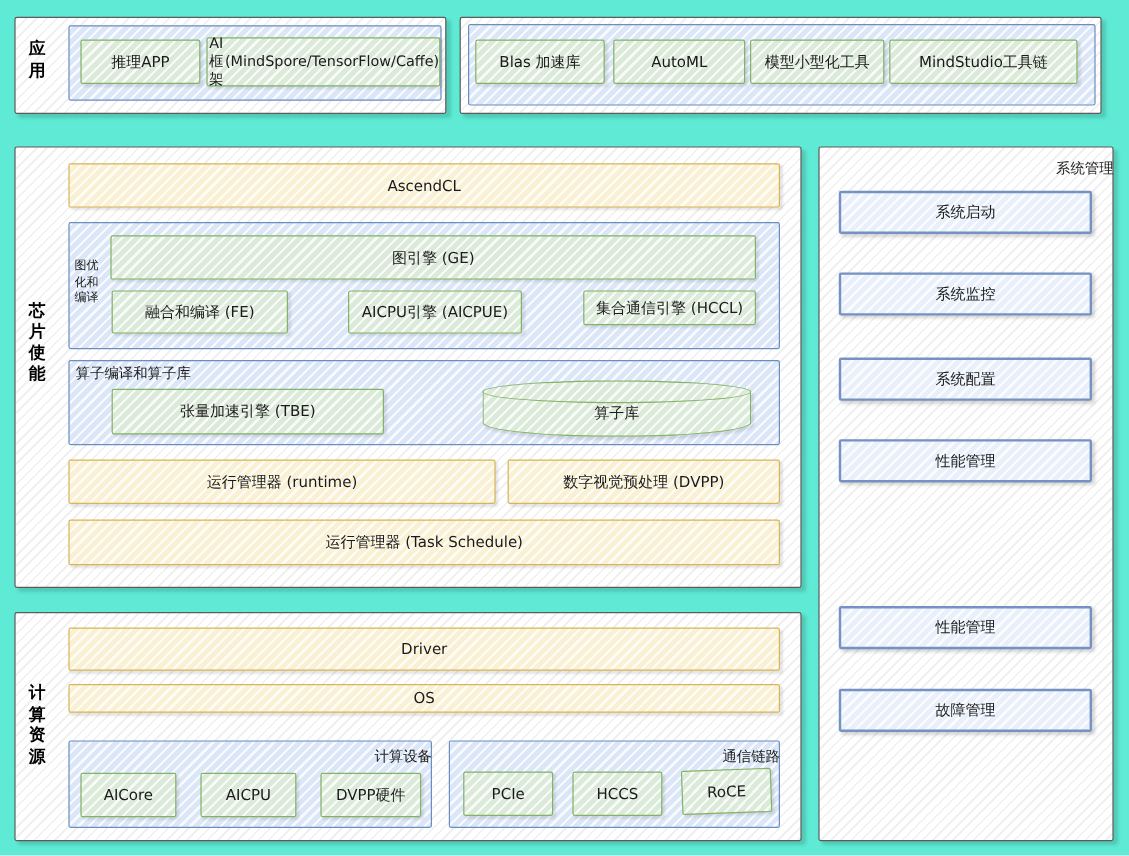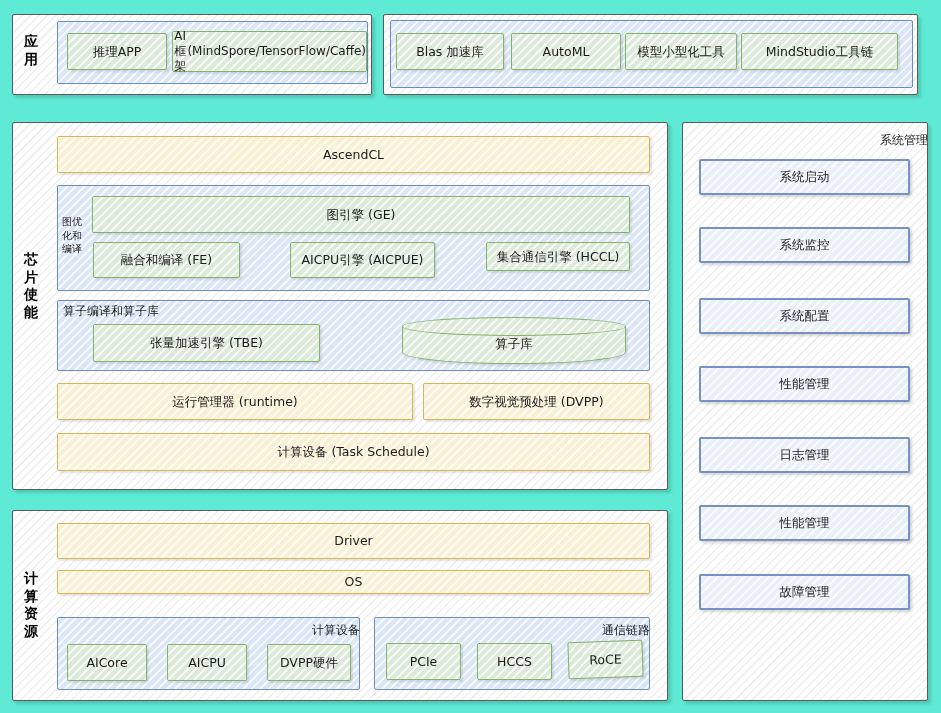--- a/index.html
+++ b/index.html
@@ -115,21 +115,21 @@
     </div>
   </div>
 
   <div class="abs f-yellow stripes box" style="left:57px;top:383px;width:356px;height:37px">
     <span>运行管理器 (runtime)</span>
   </div>
   <div class="abs f-yellow stripes box" style="left:423px;top:383px;width:227px;height:37px">
     <span>数字视觉预处理 (DVPP)</span>
   </div>
   <div class="abs f-yellow stripes box" style="left:57px;top:433px;width:593px;height:38px">
-    <span>计算设备 (Task Schedule)</span>
+    <span>运行管理器 (Task Schedule)</span>
   </div>
 
   <div class="abs section" style="left:12px;top:510px;width:656px;height:191px"></div>
   <div class="abs vlabel" style="left:24px;top:570px">计算资源</div>
 
   <div class="abs f-yellow stripes box" style="left:57px;top:523px;width:593px;height:36px">
     <span>Driver</span>
   </div>
   <div class="abs f-yellow stripes box" style="left:57px;top:570px;width:593px;height:24px">
     <span>OS</span>
@@ -167,23 +167,20 @@
   </div>
   <div class="abs f-lblue stripes box" style="left:699px;top:227px;width:211px;height:36px">
     <span>系统监控</span>
   </div>
   <div class="abs f-lblue stripes box" style="left:699px;top:298px;width:211px;height:36px">
     <span>系统配置</span>
   </div>
   <div class="abs f-lblue stripes box" style="left:699px;top:366px;width:211px;height:36px">
     <span>性能管理</span>
   </div>
-  <div class="abs f-lblue stripes box" style="left:699px;top:437px;width:211px;height:36px">
-    <span>日志管理</span>
-  </div>
   <div class="abs f-lblue stripes box" style="left:699px;top:505px;width:211px;height:36px">
     <span>性能管理</span>
   </div>
   <div class="abs f-lblue stripes box" style="left:699px;top:574px;width:211px;height:36px">
     <span>故障管理</span>
   </div>
 
 </div>
 
 </body></html>

